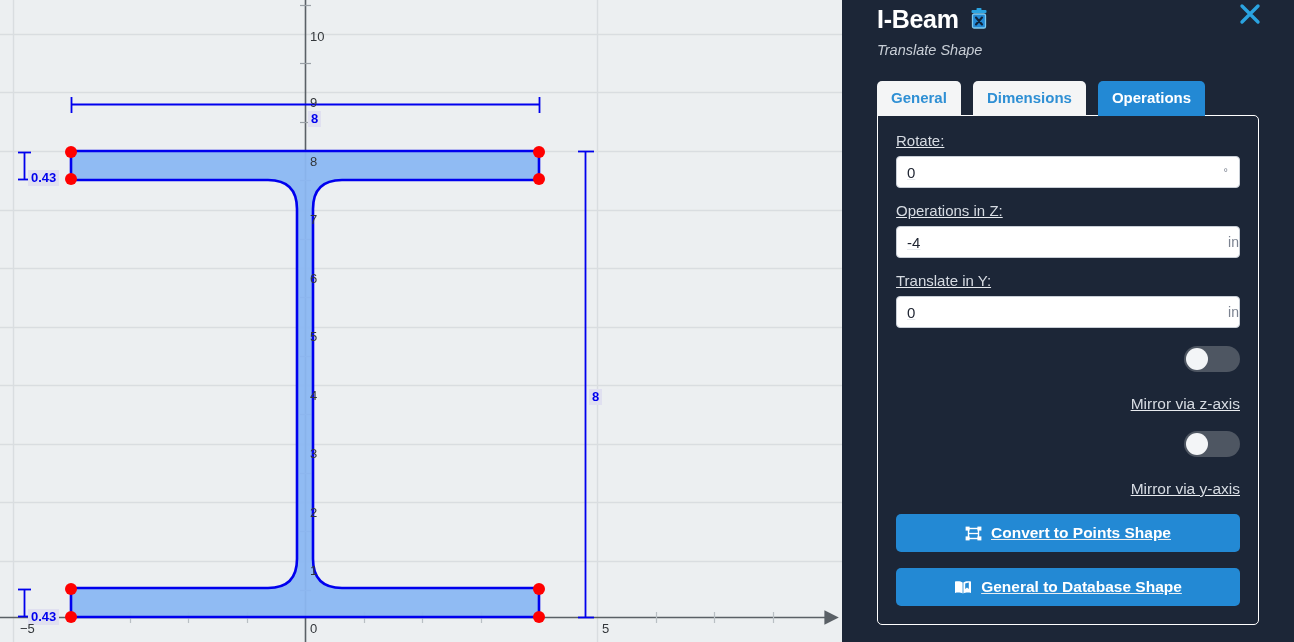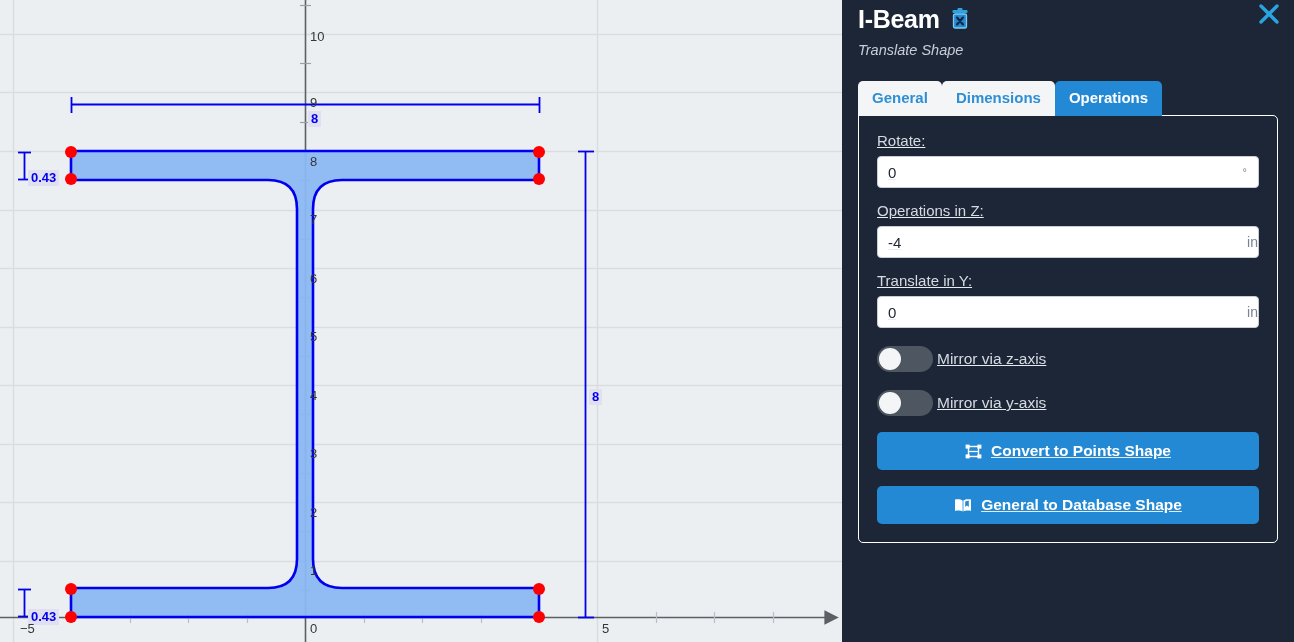--- a/index.html
+++ b/index.html
@@ -55,21 +55,21 @@
   }
 
   
   #side-panel {
     width: 452px;
     height: 642px;
     background: #1c2637;
     flex: none;
     position: relative;
     box-sizing: border-box;
-    padding: 0 16px;
+    padding: 0 35px;
     color: #e8ebef;
     overflow: hidden;
   }
   #panel-head {
     padding-top: 2px;
     position: relative;
   }
   #title-row {
     display: flex;
     align-items: center;
@@ -103,21 +103,21 @@
     font-size: 14.5px;
     font-style: italic;
     color: #c8ced6;
     margin-top: 6px;
     line-height: 17px;
   }
 
   #tabs {
     display: flex;
     align-items: flex-end;
-    gap: 0;
+    gap: 12px;
     margin-top: 22px;
     position: relative;
     z-index: 2;
   }
   .tab {
     font-size: 15px;
     font-weight: bold;
     padding: 8px 14px 9px 14px;
     border-radius: 5px 5px 0 0;
     cursor: pointer;
@@ -178,23 +178,24 @@
     right: 0;
     font-size: 14px;
     color: #7b8290;
     pointer-events: none;
     line-height: 16px;
   }
   .unit.deg { font-size: 11px; right: 11px; }
 
   .toggle-row {
     display: flex;
-    align-items: center;
-    gap: 4px;
+    align-items: flex-end;
+    gap: 23px;
     margin-top: 18px;
+    flex-direction: column;
   }
   .toggle {
     width: 56px;
     height: 26px;
     border-radius: 13px;
     background: #4e5662;
     position: relative;
     cursor: pointer;
     flex: none;
   }

